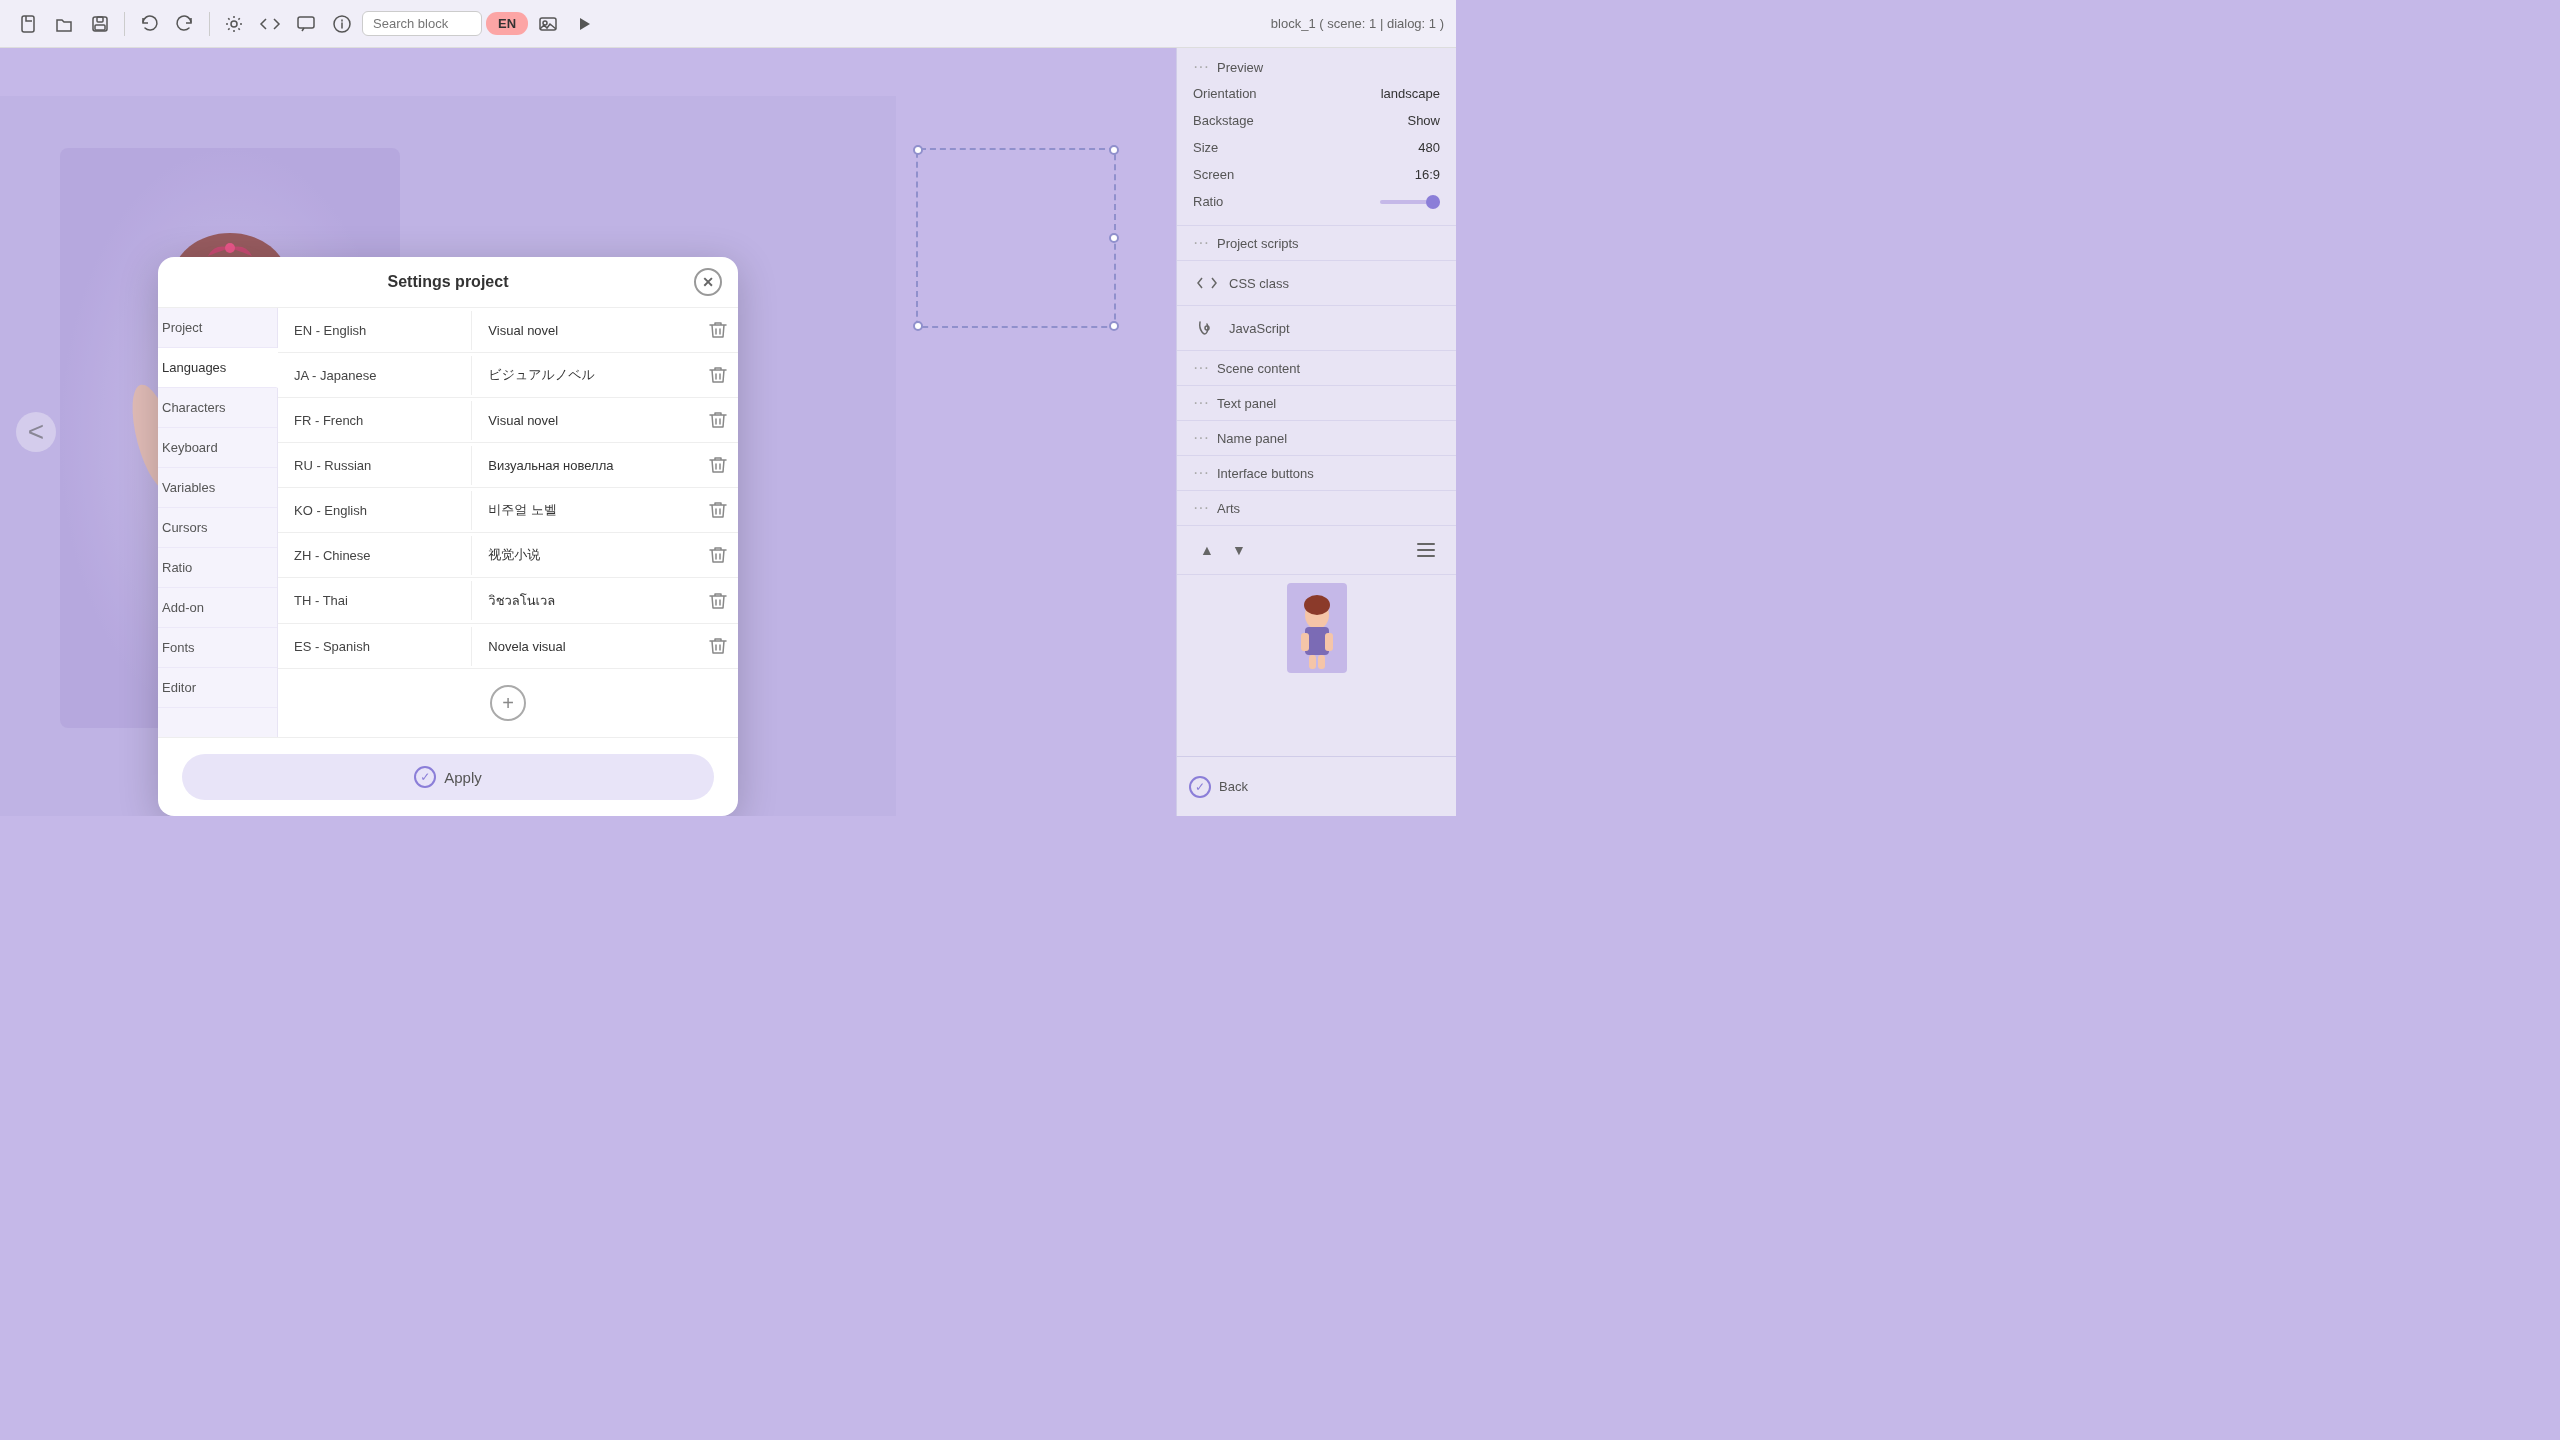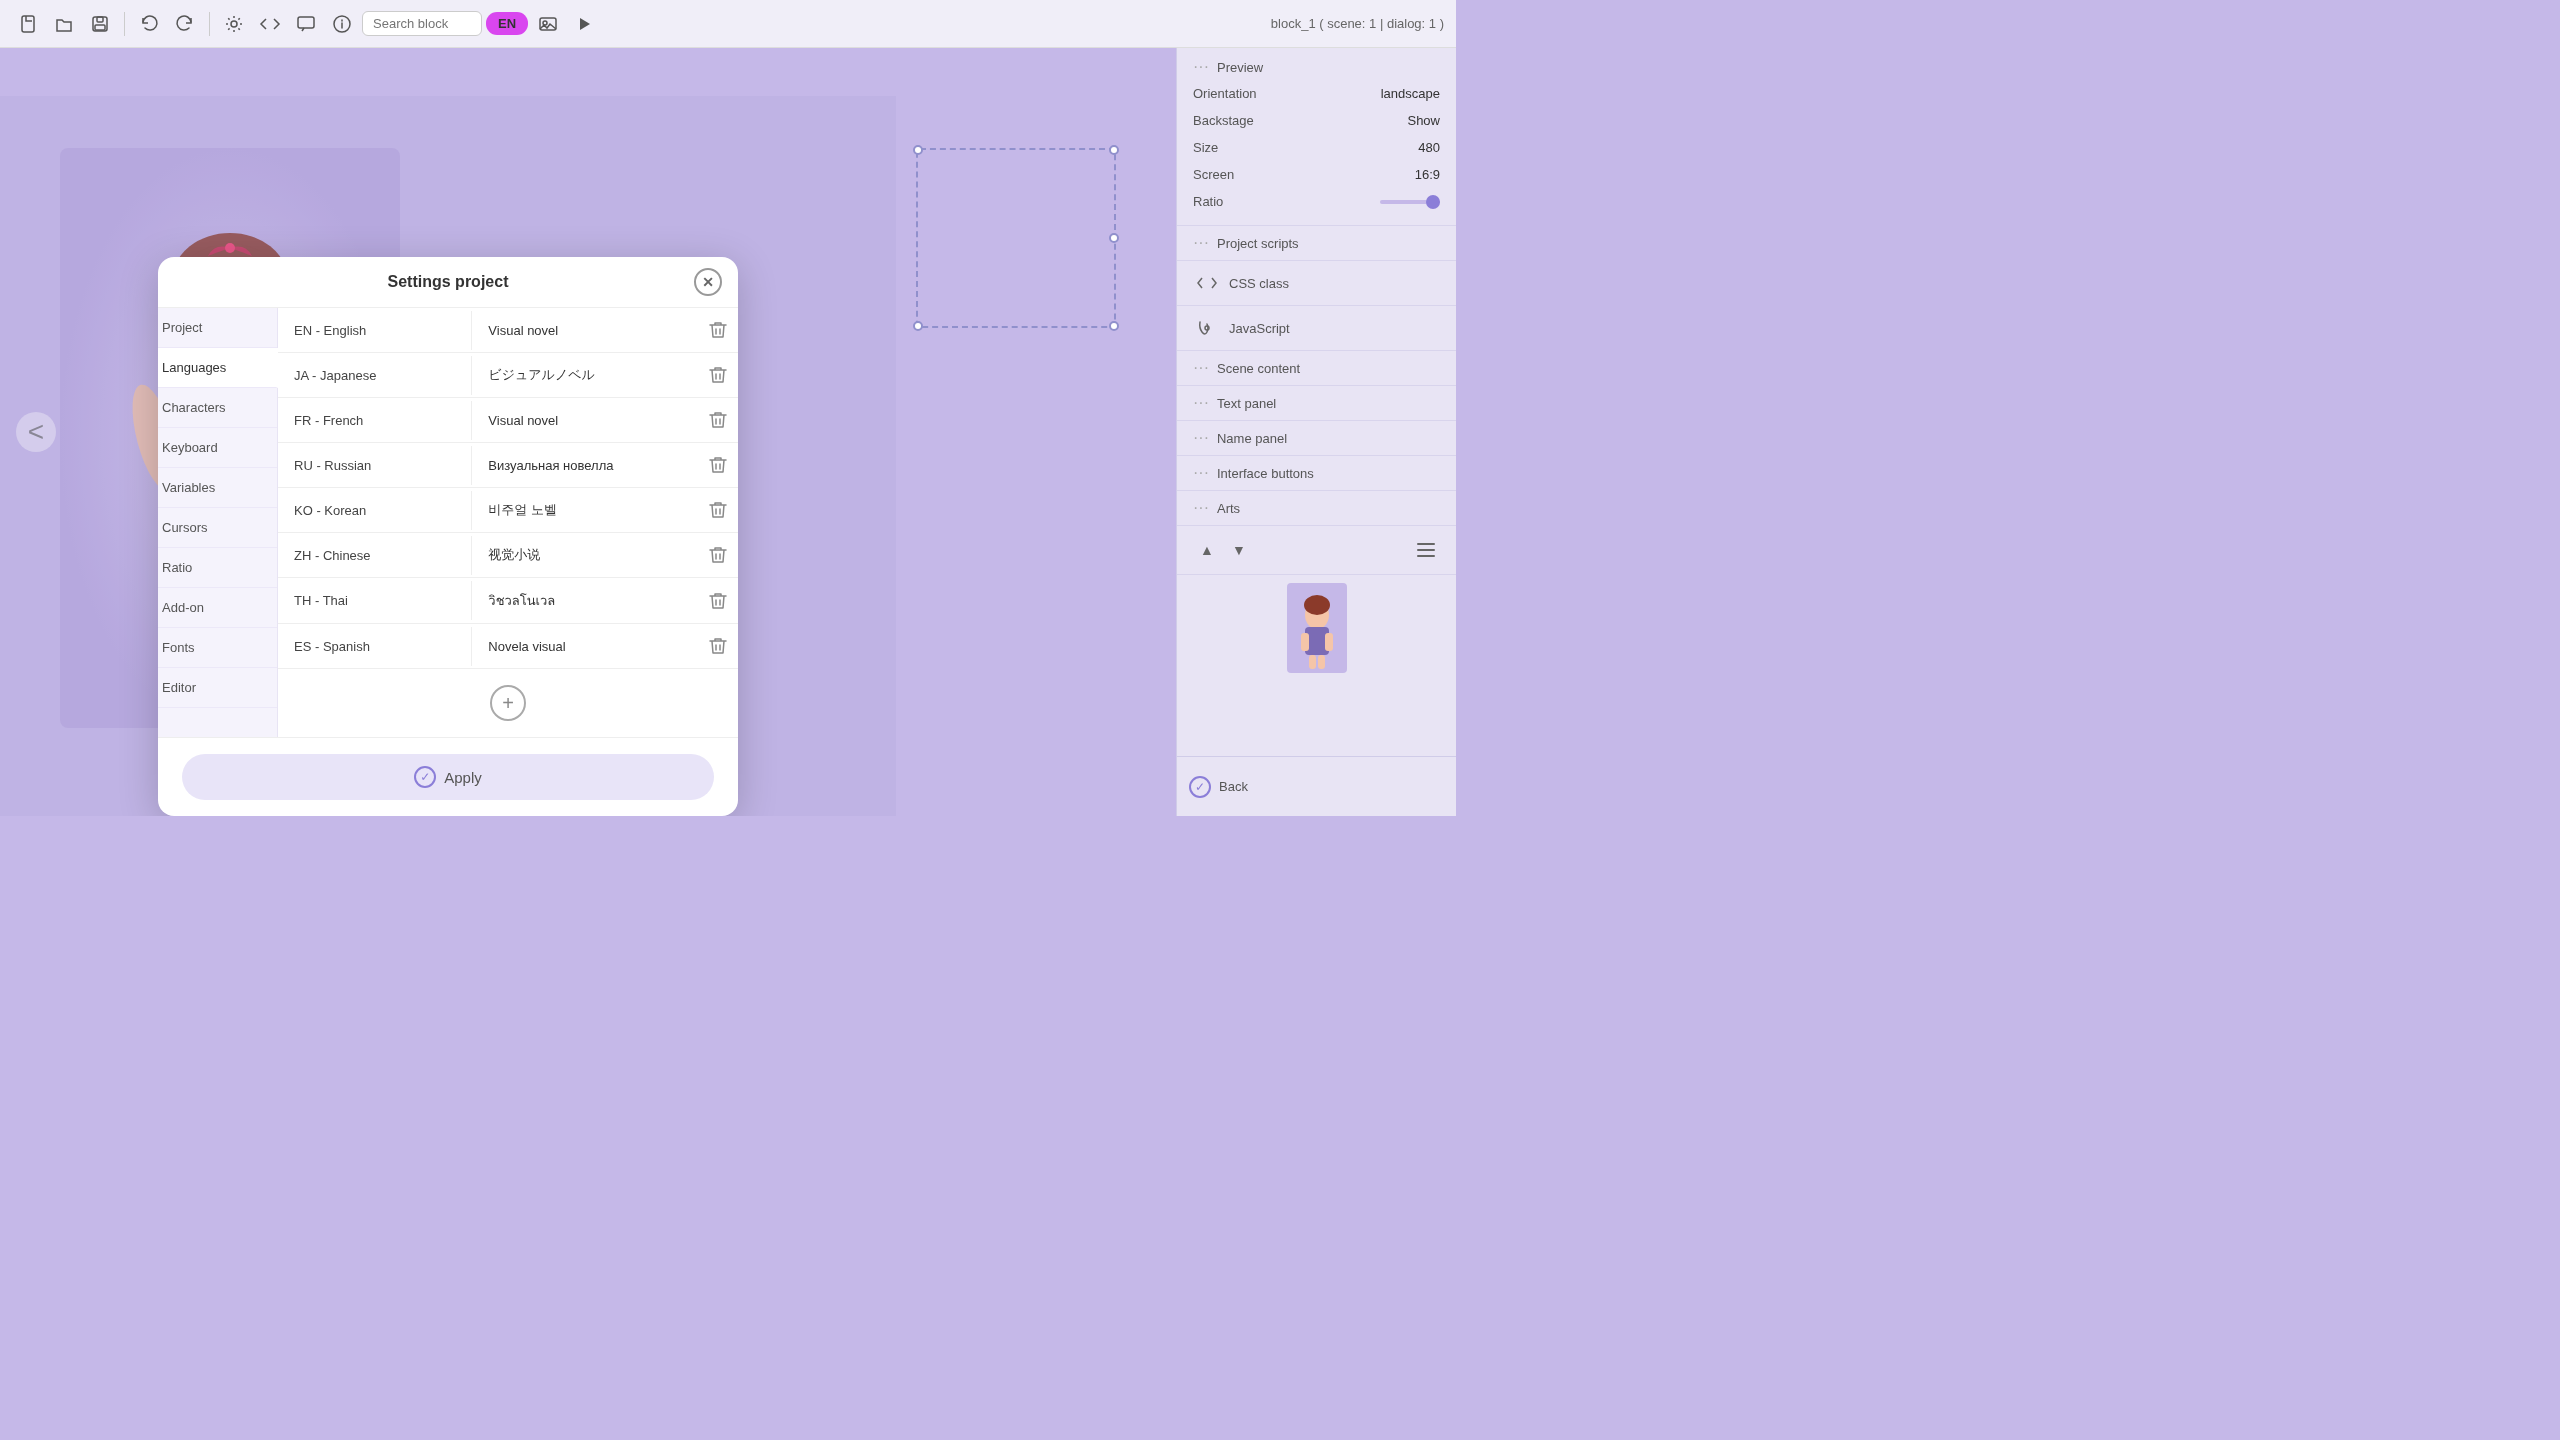--- a/index.html
+++ b/index.html
@@ -37,21 +37,21 @@
     .toolbar-search {
       background: #fff;
       border: 1px solid #ccc;
       border-radius: 6px;
       padding: 4px 10px;
       font-size: 13px;
       color: #aaa;
       width: 120px;
     }
     .toolbar-lang {
-      background: #d946ef;
+      background: #fca5a5;
       border: none;
       border-radius: 11px;
       padding: 4px 12px;
       font-size: 13px;
       font-weight: 600;
       color: #333;
       cursor: pointer;
     }
     .toolbar-spacer { flex: 1; }
     .toolbar-info {
@@ -590,21 +590,21 @@
     <div class="lang-code">RU - Russian</div>
     <div class="lang-value">Визуальная новелла</div>
     <div class="lang-delete" title="Delete">
       <svg width="18" height="20" viewBox="0 0 18 20" fill="none" stroke="#888" stroke-width="1.5">
         <path d="M1 5h16M6 5V3h6v2M3 5l1 12h10l1-12" stroke-linecap="round" stroke-linejoin="round"></path>
         <path d="M7 9v5M11 9v5" stroke-linecap="round"></path>
       </svg>
     </div>
   </div>
               <div class="lang-row">
-    <div class="lang-code">KO - Korean</div>
+    <div class="lang-code">KO - English</div>
     <div class="lang-value">비주얼 노벨</div>
     <div class="lang-delete" title="Delete">
       <svg width="18" height="20" viewBox="0 0 18 20" fill="none" stroke="#888" stroke-width="1.5">
         <path d="M1 5h16M6 5V3h6v2M3 5l1 12h10l1-12" stroke-linecap="round" stroke-linejoin="round"></path>
         <path d="M7 9v5M11 9v5" stroke-linecap="round"></path>
       </svg>
     </div>
   </div>
               <div class="lang-row">
     <div class="lang-code">ZH - Chinese</div>

